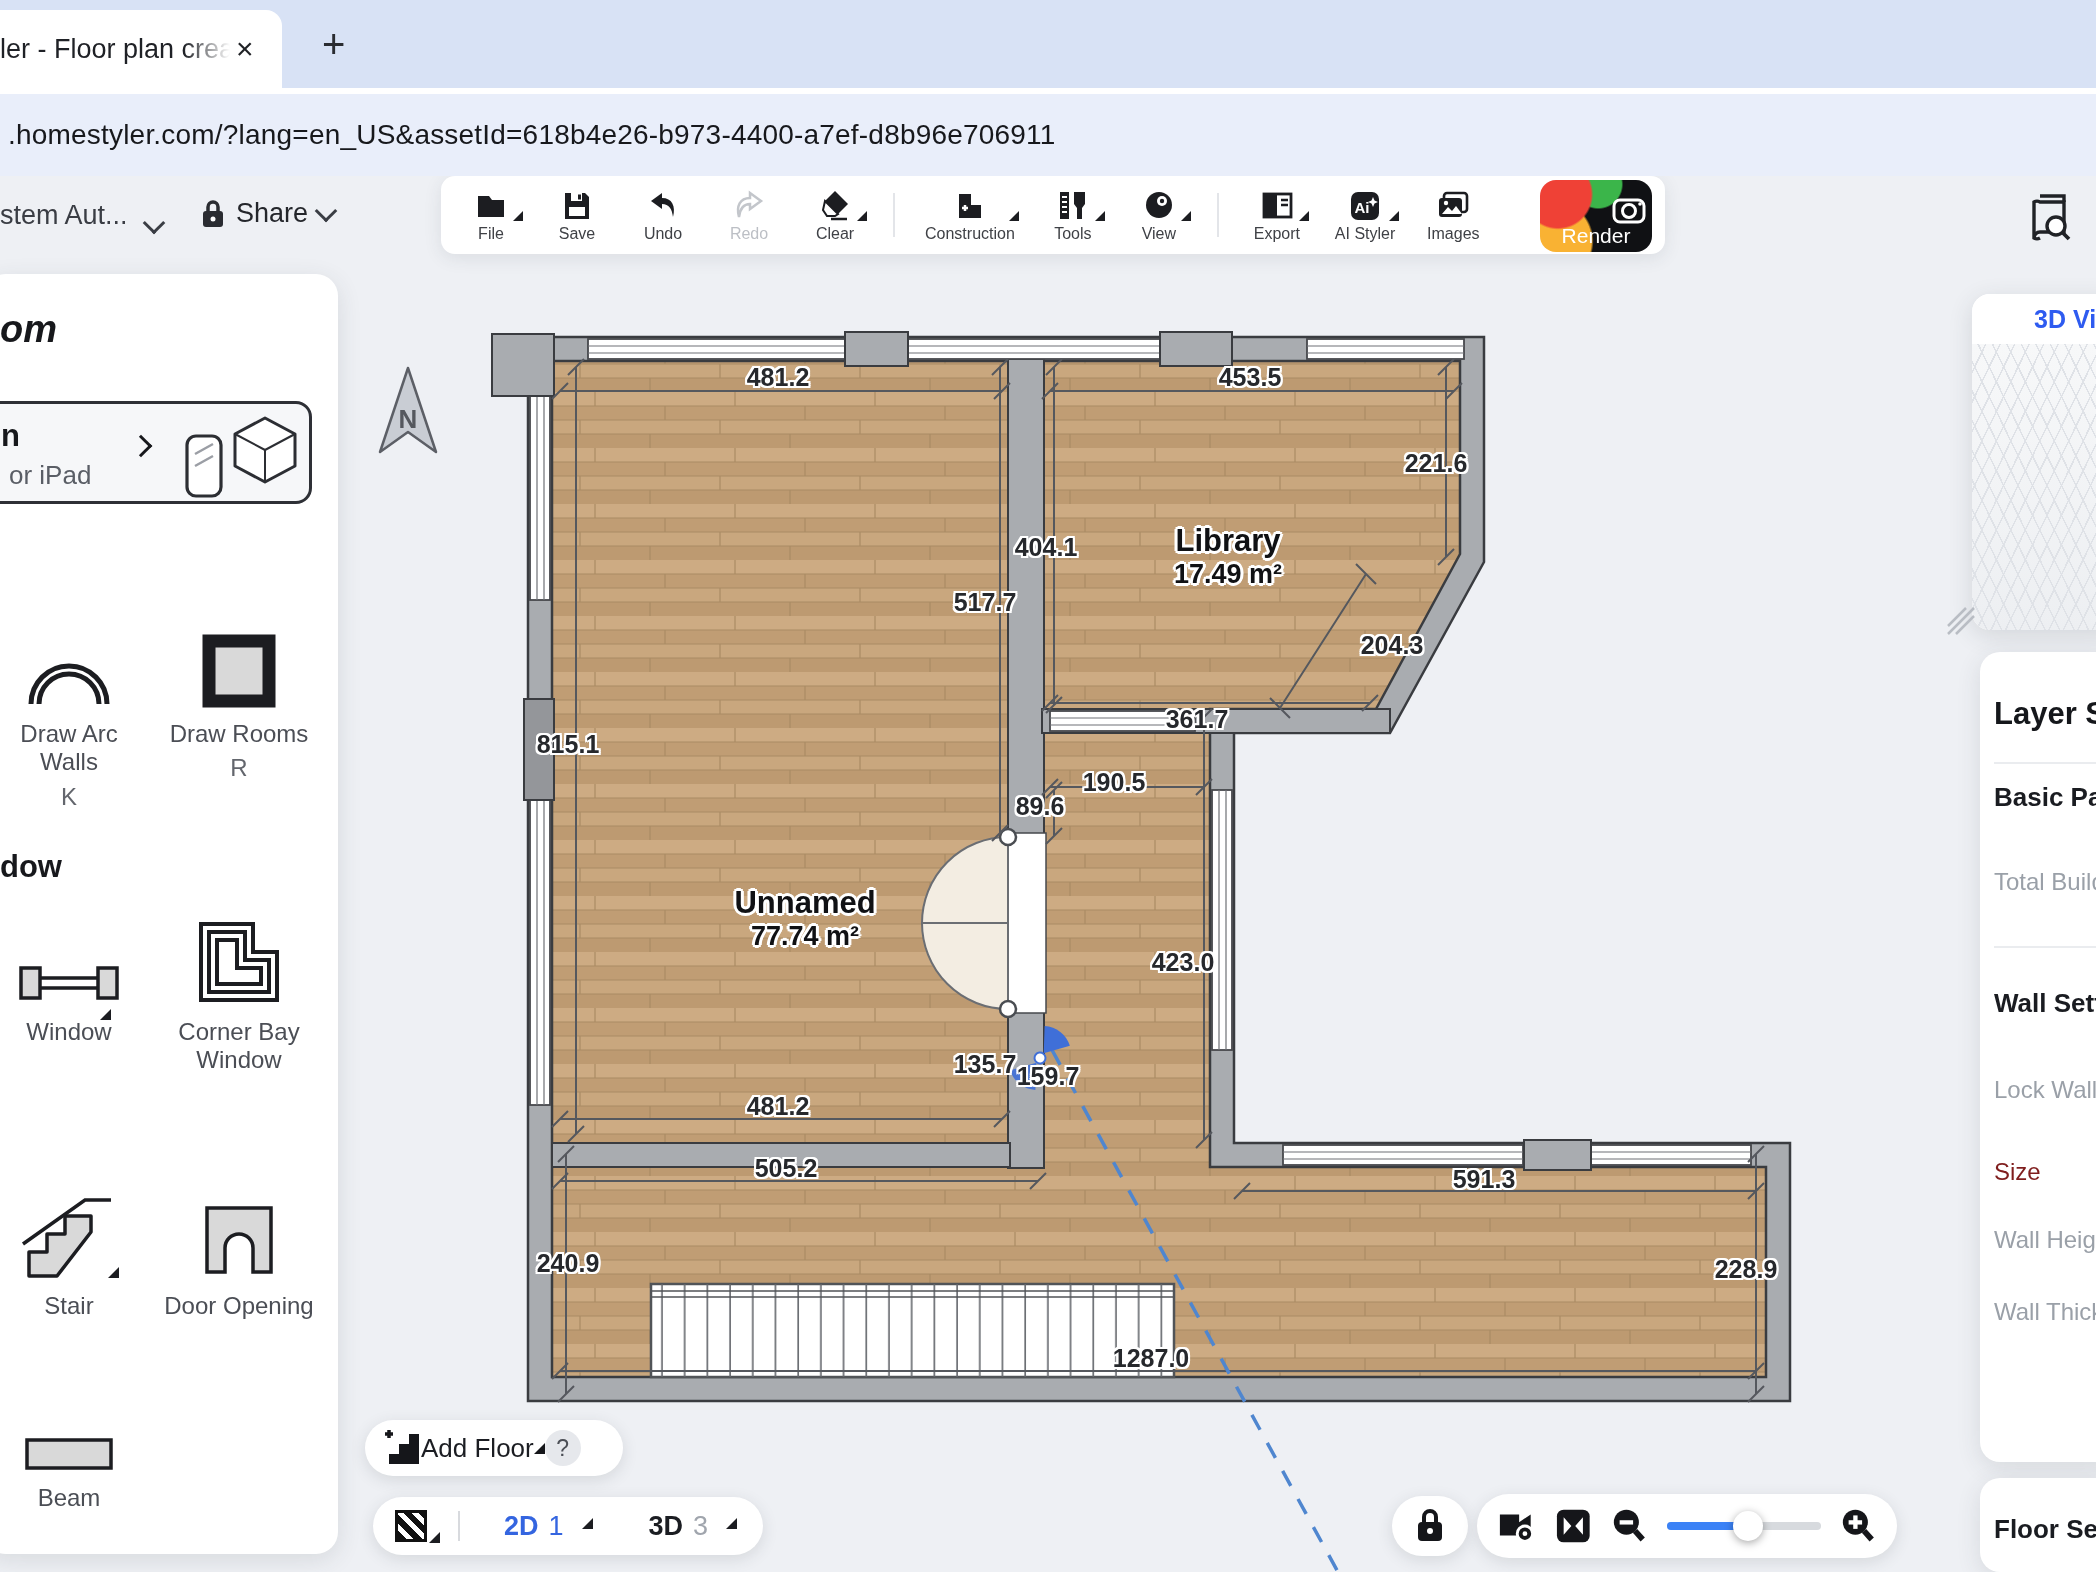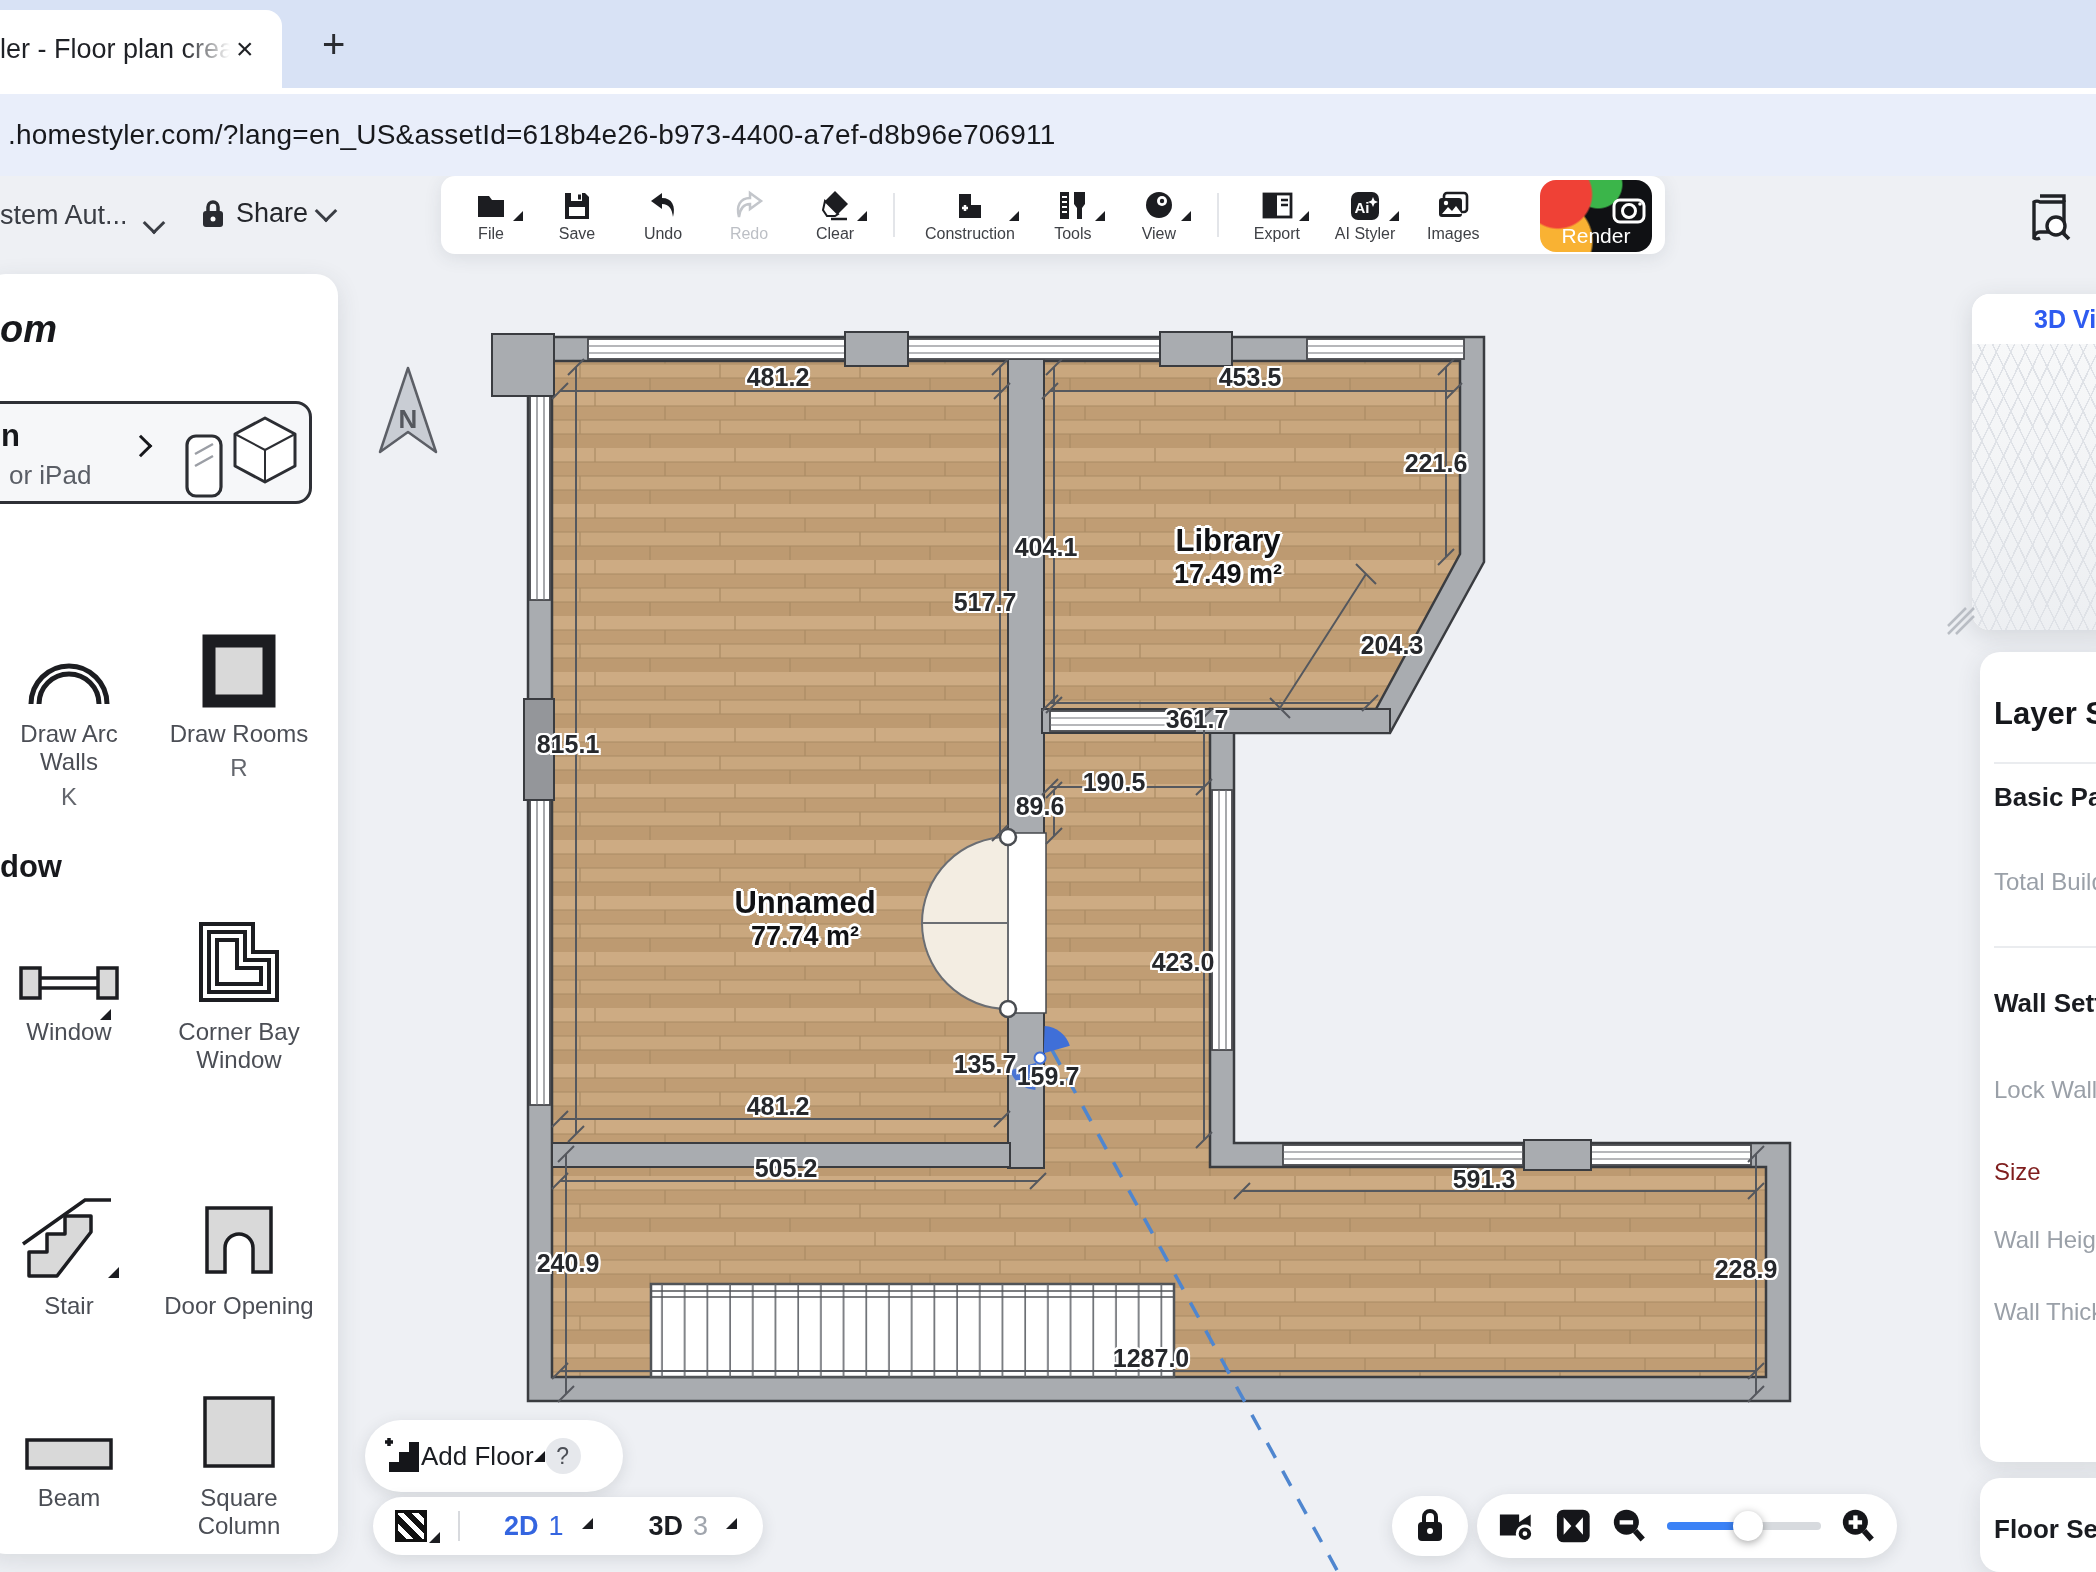--- a/index.html
+++ b/index.html
@@ -75,21 +75,21 @@
   .rpanel{position:absolute;left:1980px;width:140px;background:#fff;border-radius:20px;
     box-shadow:0 6px 24px rgba(50,55,65,.12);z-index:5;}
   .rpanel .rh1{position:absolute;left:14px;font-size:31px;font-weight:800;color:#15171b;white-space:nowrap;}
   .rpanel .rh2{position:absolute;left:14px;font-size:26px;font-weight:700;color:#1a1c21;white-space:nowrap;}
   .rpanel .ritem{position:absolute;left:14px;font-size:24px;color:#9aa0a8;white-space:nowrap;}
   .rpanel .ritem.dark{color:#7f1d1d;}
   .rpanel .rdiv{position:absolute;left:14px;width:120px;height:2px;background:#eaecef;}
   
   .pill{position:absolute;background:#fff;border-radius:40px;box-shadow:0 4px 16px rgba(50,55,65,.13);
     display:flex;align-items:center;z-index:5;}
-  .addfloor{left:365px;top:1420px;width:258px;height:72px;padding:0 16px;box-sizing:border-box;}
+  .addfloor{left:365px;top:1420px;width:258px;height:56px;padding:0 16px;box-sizing:border-box;}
   .addfloor .txt{font-size:26px;color:#1b1d22;}
   .addfloor .q{width:36px;height:36px;border-radius:50%;background:#e6e8ec;color:#4c4f56;font-size:23px;
     display:flex;align-items:center;justify-content:center;}
   .viewpill{left:373px;top:1497px;width:390px;height:58px;padding:14px 22px;box-sizing:border-box;}
   .hatch{width:32px;height:32px;border:3px solid #111;box-sizing:border-box;
     background:repeating-linear-gradient(45deg,#111 0 6px,#fff 6px 11px);position:relative;}
   .vsep{width:2px;height:30px;background:#d8dade;margin:0 22px 0 18px;}
   .m2d{font-size:27px;font-weight:700;color:#3465e0;margin-left:22px;}
   .m2dn{font-size:27px;color:#3465e0;margin-left:10px;}
   .m3d{font-size:27px;font-weight:700;color:#1b1d22;margin-left:56px;}
@@ -460,28 +460,20 @@
 
     <div class="lp-row" style="top:1112px">
       <div class="lp-item">
         <div class="ic">
             <svg width="92" height="36" viewBox="0 0 92 36">
           <rect x="4" y="4" width="84" height="28" fill="#d9d9d9" stroke="#1c1d21" stroke-width="3.5"></rect>
             </svg>
           </div>
         <span class="lbl">Beam</span>
       </div>
-      <div class="lp-item">
-        <div class="ic">
-            <svg width="80" height="80" viewBox="0 0 80 80">
-          <rect x="6" y="6" width="68" height="68" fill="#d9d9d9" stroke="#1c1d21" stroke-width="3.5"></rect>
-            </svg>
-          </div>
-        <span class="lbl">Square Column</span>
-      </div>
     </div>
   </aside>
 
   <div class="card3d">
     <div class="hdr">
         <span>3D Vie</span>
       </div>
     <div class="thumb"></div>
   </div>
   <svg class="resize-handle" width="34" height="34" viewBox="0 0 34 34">

